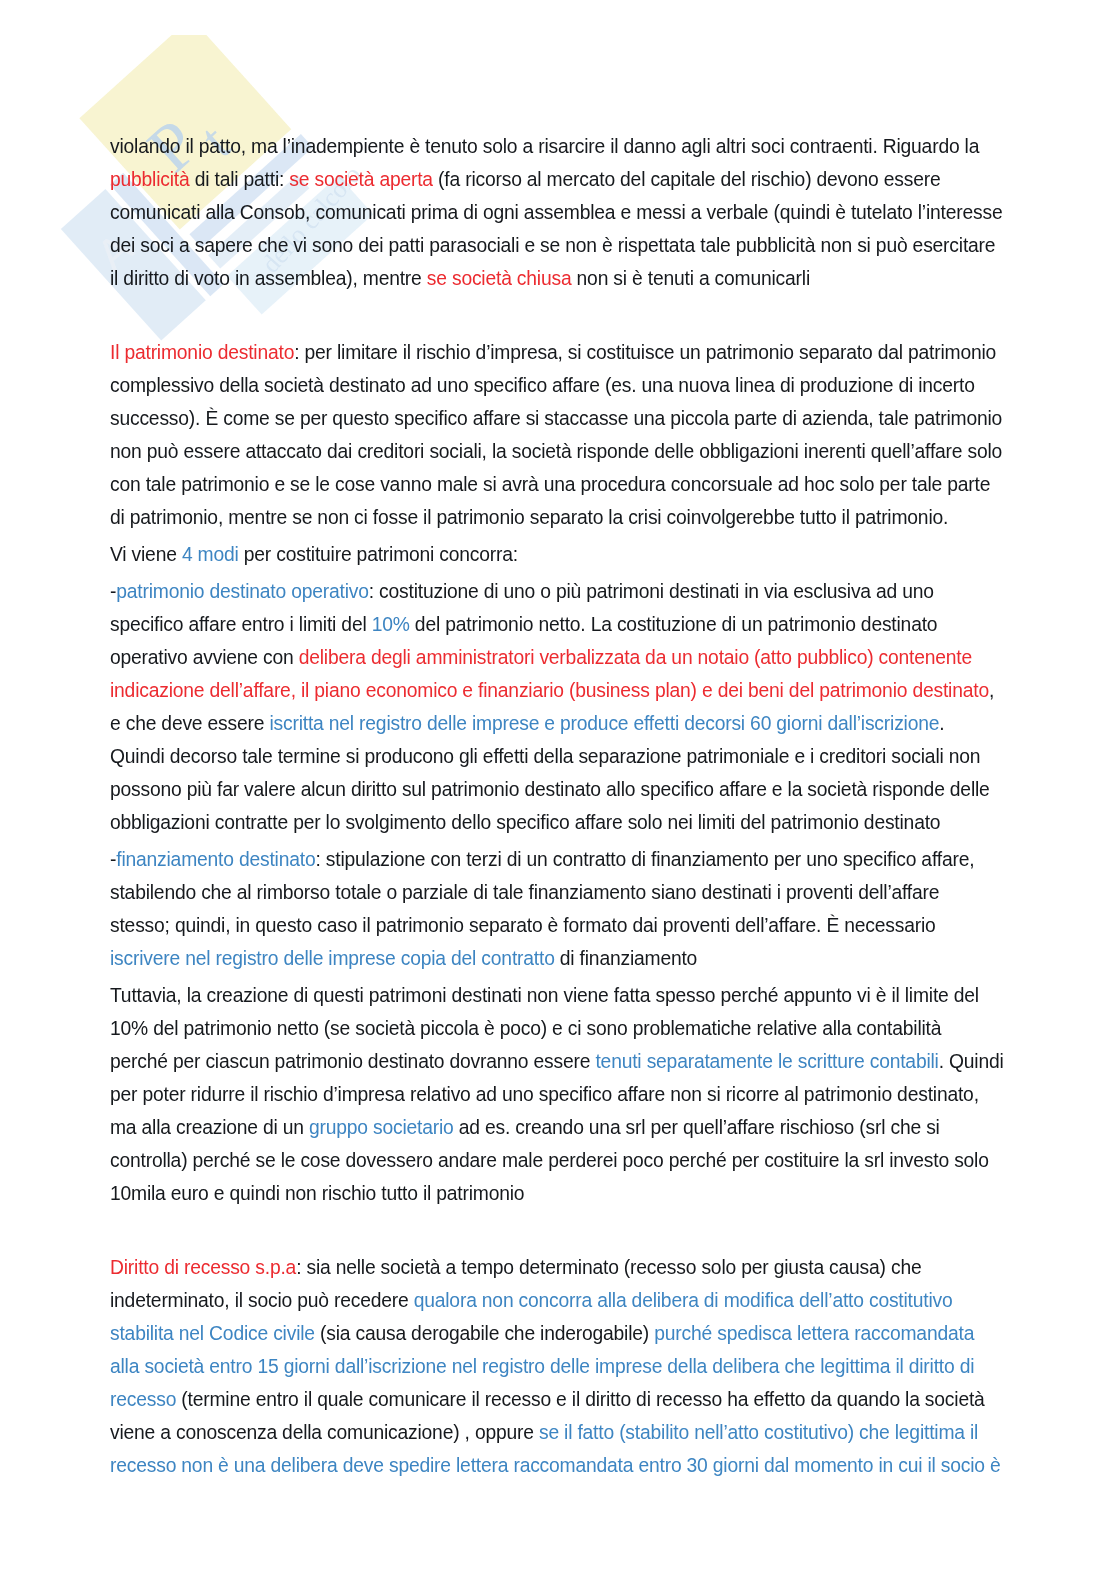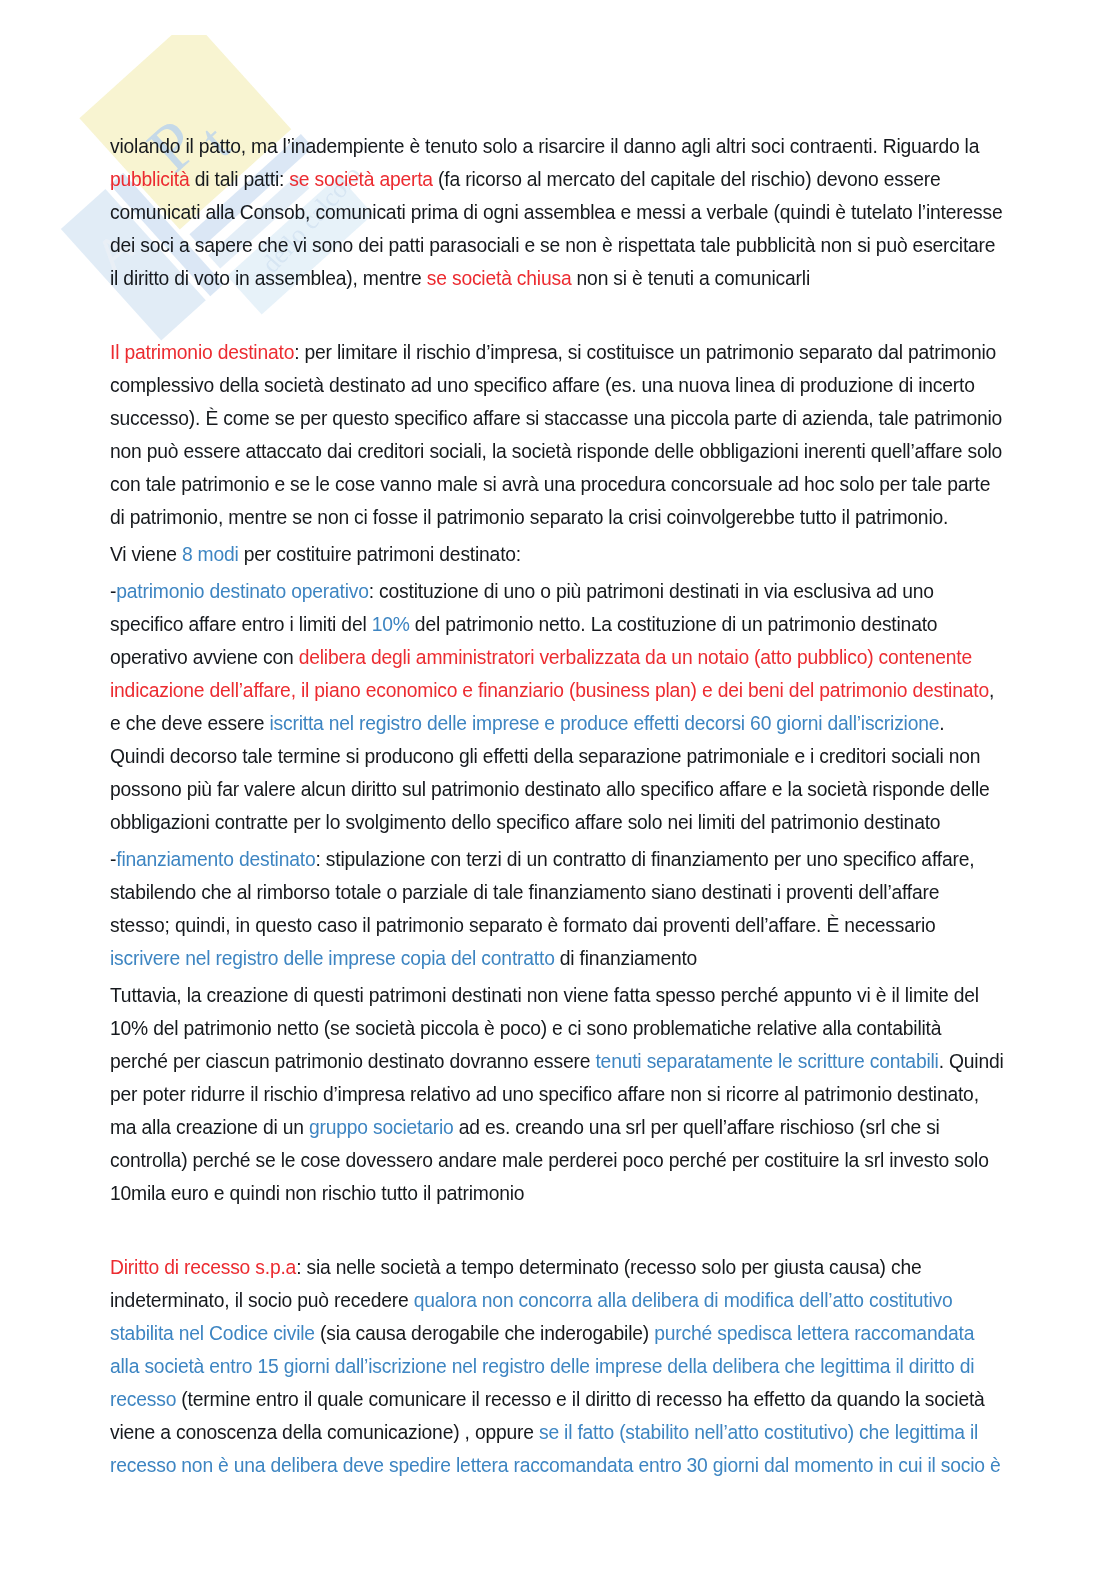--- a/index.html
+++ b/index.html
@@ -77,21 +77,21 @@
     </g>
     <g transform="rotate(-48 190 165)" opacity="0.55">
       <text x="150" y="232" font-family="'Liberation Serif', serif" font-size="26" fill="#c6d9ec">dello calcolo</text>
     </g>
   </svg>
 
   <div id="doc-body">
       <p class="para"><span>violando il patto, ma l’inadempiente è tenuto solo a risarcire il danno agli altri soci contraenti. Riguardo la </span><span class="red">pubblicità</span><span> di tali patti: </span><span class="red">se società aperta</span><span> (fa ricorso al mercato del capitale del rischio) devono essere comunicati alla Consob, comunicati prima di ogni assemblea e messi a verbale (quindi è tutelato l’interesse dei soci a sapere che vi sono dei patti parasociali e se non è rispettata tale pubblicità non si può esercitare il diritto di voto in assemblea), mentre </span><span class="red">se società chiusa</span><span> non si è tenuti a comunicarli</span></p>
       <div class="spacer"></div>
       <p class="para"><span class="red">Il patrimonio destinato</span><span>: per limitare il rischio d’impresa, si costituisce un patrimonio separato dal patrimonio complessivo della società destinato ad uno specifico affare (es. una nuova linea di produzione di incerto successo). È come se per questo specifico affare si staccasse una piccola parte di azienda, tale patrimonio non può essere attaccato dai creditori sociali, la società risponde delle obbligazioni inerenti quell’affare solo con tale patrimonio e se le cose vanno male si avrà una procedura concorsuale ad hoc solo per tale parte di patrimonio, mentre se non ci fosse il patrimonio separato la crisi coinvolgerebbe tutto il patrimonio.</span></p>
-      <p class="para"><span>Vi viene </span><span class="blue">8 modi</span><span> per costituire patrimoni destinato:</span></p>
+      <p class="para"><span>Vi viene </span><span class="blue">4 modi</span><span> per costituire patrimoni concorra:</span></p>
       <p class="para"><span>-</span><span class="blue">patrimonio destinato operativo</span><span>: costituzione di uno o più patrimoni destinati in via esclusiva ad uno specifico affare entro i limiti del </span><span class="blue">10%</span><span> del patrimonio netto. La costituzione di un patrimonio destinato operativo avviene con </span><span class="red">delibera degli amministratori verbalizzata da un notaio (atto pubblico) contenente indicazione dell’affare, il piano economico e finanziario (business plan) e dei beni del patrimonio destinato</span><span>, e che deve essere </span><span class="blue">iscritta nel registro delle imprese e produce effetti decorsi 60 giorni dall’iscrizione</span><span>. Quindi decorso tale termine si producono gli effetti della separazione patrimoniale e i creditori sociali non possono più far valere alcun diritto sul patrimonio destinato allo specifico affare e la società risponde delle obbligazioni contratte per lo svolgimento dello specifico affare solo nei limiti del patrimonio destinato</span></p>
       <p class="para"><span>-</span><span class="blue">finanziamento destinato</span><span>: stipulazione con terzi di un contratto di finanziamento per uno specifico affare, stabilendo che al rimborso totale o parziale di tale finanziamento siano destinati i proventi dell’affare stesso; quindi, in questo caso il patrimonio separato è formato dai proventi dell’affare. È necessario </span><span class="blue">iscrivere nel registro delle imprese copia del contratto</span><span> di finanziamento</span></p>
       <p class="para"><span>Tuttavia, la creazione di questi patrimoni destinati non viene fatta spesso perché appunto vi è il limite del 10% del patrimonio netto (se società piccola è poco) e ci sono problematiche relative alla contabilità perché per ciascun patrimonio destinato dovranno essere </span><span class="blue">tenuti separatamente le scritture contabili</span><span>. Quindi per poter ridurre il rischio d’impresa relativo ad uno specifico affare non si ricorre al patrimonio destinato, ma alla creazione di un </span><span class="blue">gruppo societario</span><span> ad es. creando una srl per quell’affare rischioso (srl che si controlla) perché se le cose dovessero andare male perderei poco perché per costituire la srl investo solo 10mila euro e quindi non rischio tutto il patrimonio</span></p>
       <div class="spacer"></div>
       <p class="para"><span class="red">Diritto di recesso s.p.a</span><span>: sia nelle società a tempo determinato (recesso solo per giusta causa) che indeterminato, il socio può recedere </span><span class="blue">qualora non concorra alla delibera di modifica dell’atto costitutivo stabilita nel Codice civile</span><span> (sia causa derogabile che inderogabile) </span><span class="blue">purché spedisca lettera raccomandata alla società entro 15 giorni dall’iscrizione nel registro delle imprese della delibera che legittima il diritto di recesso</span><span> (termine entro il quale comunicare il recesso e il diritto di recesso ha effetto da quando la società viene a conoscenza della comunicazione) , oppure </span><span class="blue">se il fatto (stabilito nell’atto costitutivo) che legittima il recesso non è una delibera deve spedire lettera raccomandata entro 30 giorni dal momento in cui il socio è</span></p>
     </div>
 
 </div>
 
 </body></html>

